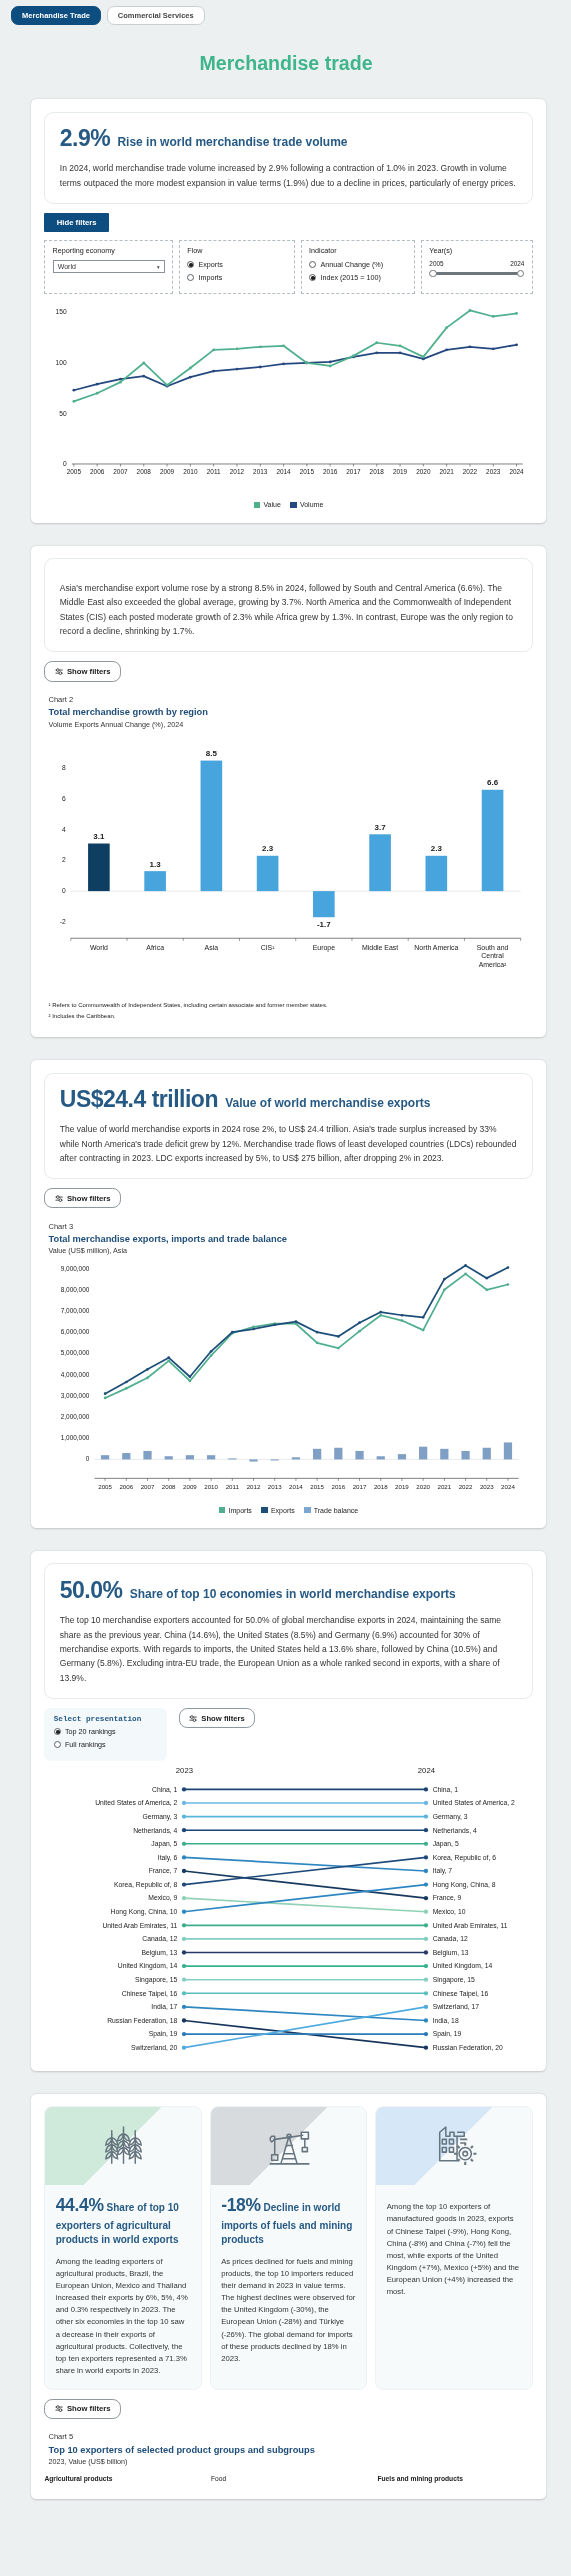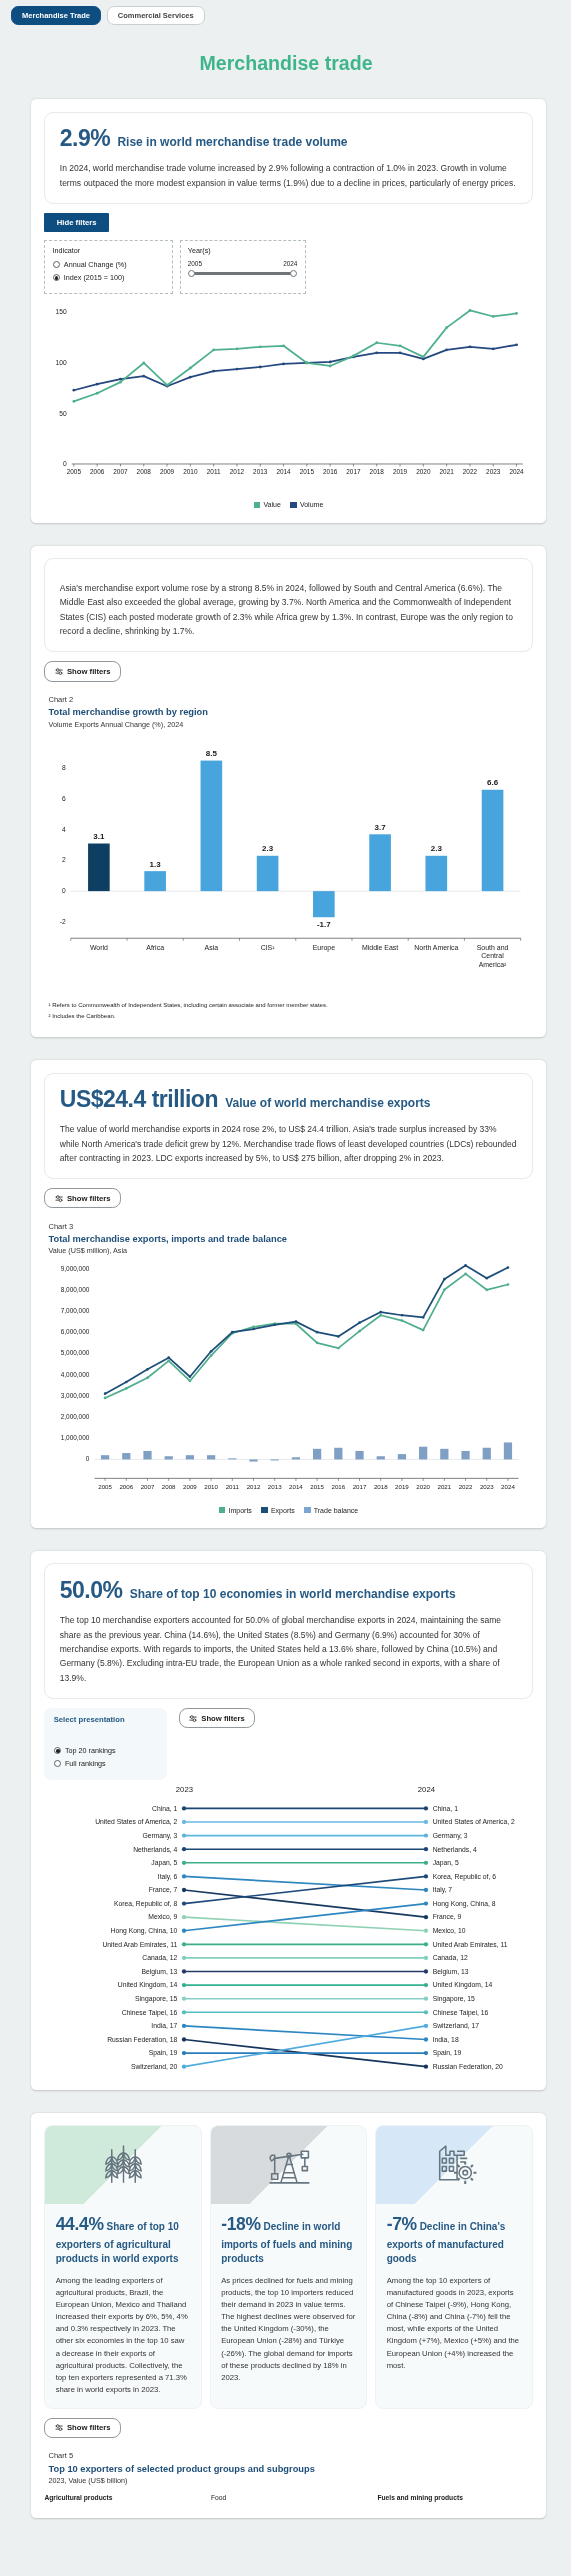--- a/index.html
+++ b/index.html
@@ -66,21 +66,21 @@
   .chart-sub { font-size:7.2px; color:#333; margin-top:2.6px; }
   .legend { display:flex; justify-content:center; gap:9.3px; margin-top:3.1px; padding-bottom:2.1px; }
   .lg-item { display:flex; align-items:center; gap:3.1px; font-size:7px; color:#222; cursor:pointer; }
   .lg-sw { width:6.7px; height:6.7px; display:inline-block; }
   .footnotes { font-size:6px; color:#222; margin:7.2px 0 2.1px 4.1px; line-height:1.9; }
 
   .sel-pres {
     background:#f3f8fa; border-radius:7.2px; padding:7.2px 9.3px; width:123px; display:inline-block;
     vertical-align:top; margin-top:9.3px;
   }
-  .sel-pres .plabel { color:#265a84; font-size:7.7px; font-weight:bold; margin-bottom:22px; }
+  .sel-pres .plabel { color:#265a84; font-size:7.7px; font-weight:bold; margin-bottom:4px;font-family:Liberation Mono, monospace; }
   .slope-wrap { position:relative; margin-top:5.2px; }
   .slope-heads { position:relative; height:12.4px; font-size:7.7px; color:#222; }
   .slope-heads span { position:absolute; width:62px; text-align:center; }
 
   .stat-cards { display:flex; gap:8.2px; }
   .scard { flex:1; background:#f7fafb; border:0.5px solid #eef2f4; border-radius:8.2px; overflow:hidden; }
   .scard-img { height:78px; position:relative; display:flex; align-items:center; justify-content:center; }
   .scard-body { padding:8.2px 10.3px 11.3px 10.3px; }
   .scard h3 { color:#265a84; font-size:10px; line-height:1.45; font-weight:bold; }
   .scard h3 .sstat { font-size:17.5px; letter-spacing:-0.3px; }
@@ -104,20 +104,40 @@
 <section class="card first-card">
   <div class="hero">
     <h2 class="hero-h">
       <span class="stat-big">2.9%</span>
       <span class="stat-head">Rise in world merchandise trade volume</span>
     </h2>
     <p class="hero-p">In 2024, world merchandise trade volume increased by 2.9% following a contraction of 1.0% in 2023. Growth in volume terms outpaced the more modest expansion in value terms (1.9%) due to a decline in prices, particularly of energy prices.</p>
   </div>
   <button class="btn-navy">Hide filters</button>
   <div class="filters">
+    <div class="fbox w1">
+      <div class="flabel">Reporting economy</div>
+      <div class="select">
+        <span>World</span>
+        <span class="caret">▾</span>
+      </div>
+    </div>
+    <div class="fbox w2">
+      <div class="flabel">Flow</div>
+      <div id="flow-radios">
+          <label class="radio-row">
+            <span class="rdot sel"></span>
+            <span class="rlabel">Exports</span>
+          </label>
+          <label class="radio-row">
+            <span class="rdot"></span>
+            <span class="rlabel">Imports</span>
+          </label>
+        </div>
+    </div>
     <div class="fbox w3">
       <div class="flabel">Indicator</div>
       <div id="indicator-radios">
           <label class="radio-row">
             <span class="rdot"></span>
             <span class="rlabel">Annual Change (%)</span>
           </label>
           <label class="radio-row">
             <span class="rdot sel"></span>
             <span class="rlabel">Index (2015 = 100)</span>
@@ -728,21 +748,20 @@
               <line x1="58" y1="64" x2="52" y2="64"></line>
               <line x1="90" y1="64" x2="96" y2="64"></line>
               <line x1="63" y1="53" x2="59" y2="49"></line>
               <line x1="85" y1="75" x2="89" y2="79"></line>
               <line x1="85" y1="53" x2="89" y2="49"></line>
               <line x1="63" y1="75" x2="59" y2="79"></line>
             </g>
           </svg>
         </div>
         <div class="scard-body">
-          <h3><span class="sstat">-7%</span><span> Decline in China's exports of manufactured goods</span></h3>
           <p>Among the top 10 exporters of manufactured goods in 2023, exports of Chinese Taipei (-9%), Hong Kong, China (-8%) and China (-7%) fell the most, while exports of the United Kingdom (+7%), Mexico (+5%) and the European Union (+4%) increased the most.</p>
         </div>
       </div>
     </div>
   <button class="btn-outline">
     <svg width="8.2" height="7.2" viewBox="0 0 16 14">
       <line x1="1" y1="4" x2="15" y2="4" stroke="#222" stroke-width="1.6"></line>
       <circle cx="5.5" cy="4" r="2.6" fill="#fff" stroke="#222" stroke-width="1.6"></circle>
       <line x1="1" y1="10" x2="15" y2="10" stroke="#222" stroke-width="1.6"></line>
       <circle cx="10.5" cy="10" r="2.6" fill="#fff" stroke="#222" stroke-width="1.6"></circle>

